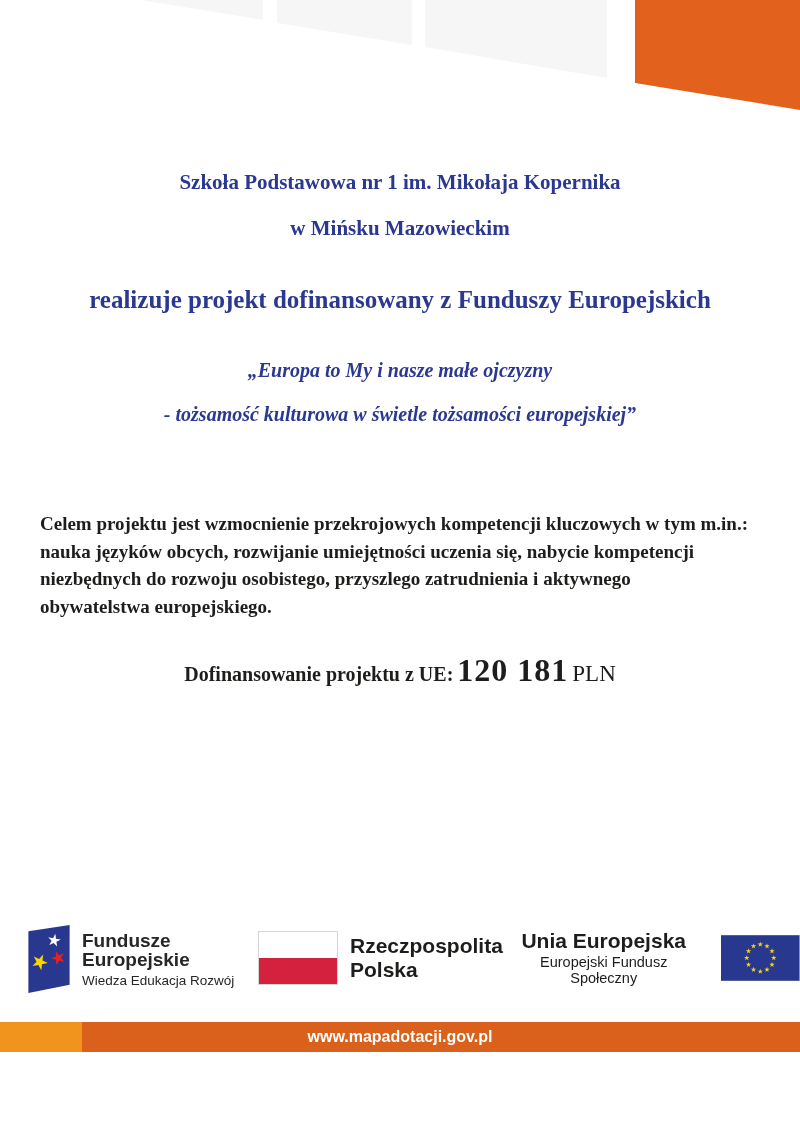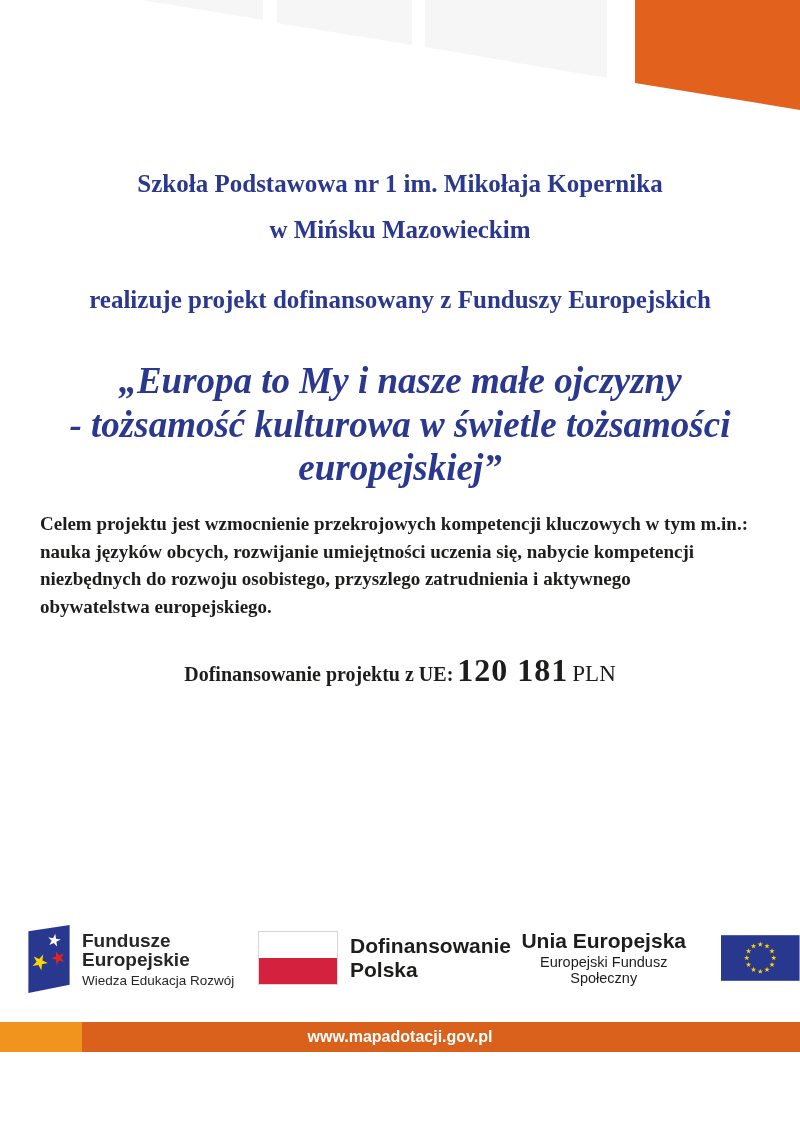--- a/index.html
+++ b/index.html
@@ -9,23 +9,23 @@
     margin:0 auto;
     background:#ffffff;
     overflow:hidden;
     font-family:"Liberation Serif", serif;
   }
   
   .top-band{position:absolute;top:0;left:0;width:800px;height:120px;}
   
   .navy{color:#2b3890;}
   .center{width:100%;text-align:center;position:absolute;left:0;}
-  .title-line{font-size:25px;font-weight:bold;}
+  .title-line{font-size:21px;font-weight:bold;}
   .subtitle-line{font-size:25px;font-weight:bold;}
-  .quote-line{font-size:37px;font-weight:bold;font-style:italic;}
+  .quote-line{font-size:20px;font-weight:bold;font-style:italic;}
   
   .desc{position:absolute;left:40px;width:720px;text-align:left;color:#1d1d1b;
         font-size:19px;font-weight:bold;line-height:27.5px;}
   
   .funding{position:absolute;left:0;width:100%;text-align:center;color:#1d1d1b;white-space:nowrap;}
   .funding .label{font-size:20px;font-weight:bold;}
   .funding .amount{font-size:32px;font-weight:bold;letter-spacing:1px;}
   .funding .currency{font-size:23px;font-weight:normal;}
   
   .logos{position:absolute;top:915px;left:0;width:800px;height:90px;}
@@ -100,21 +100,21 @@
         <div class="small">Wiedza Edukacja Rozwój</div>
       </div>
     </div>
 
     <div class="logo-group pl-group">
       <div class="pl-flag">
         <div class="w"></div>
           <div class="r"></div>
       </div>
       <div class="pl-text">
-        <div>Dofinansowanie</div>
+        <div>Rzeczpospolita</div>
         <div>Polska</div>
       </div>
     </div>
 
     <div class="logo-group eu-group">
       <div class="eu-text">
         <div class="big">Unia Europejska</div>
         <div class="small">Europejski Fundusz Społeczny</div>
       </div>
       <svg width="93" height="54" viewBox="0 0 93 54" xmlns="http://www.w3.org/2000/svg">

